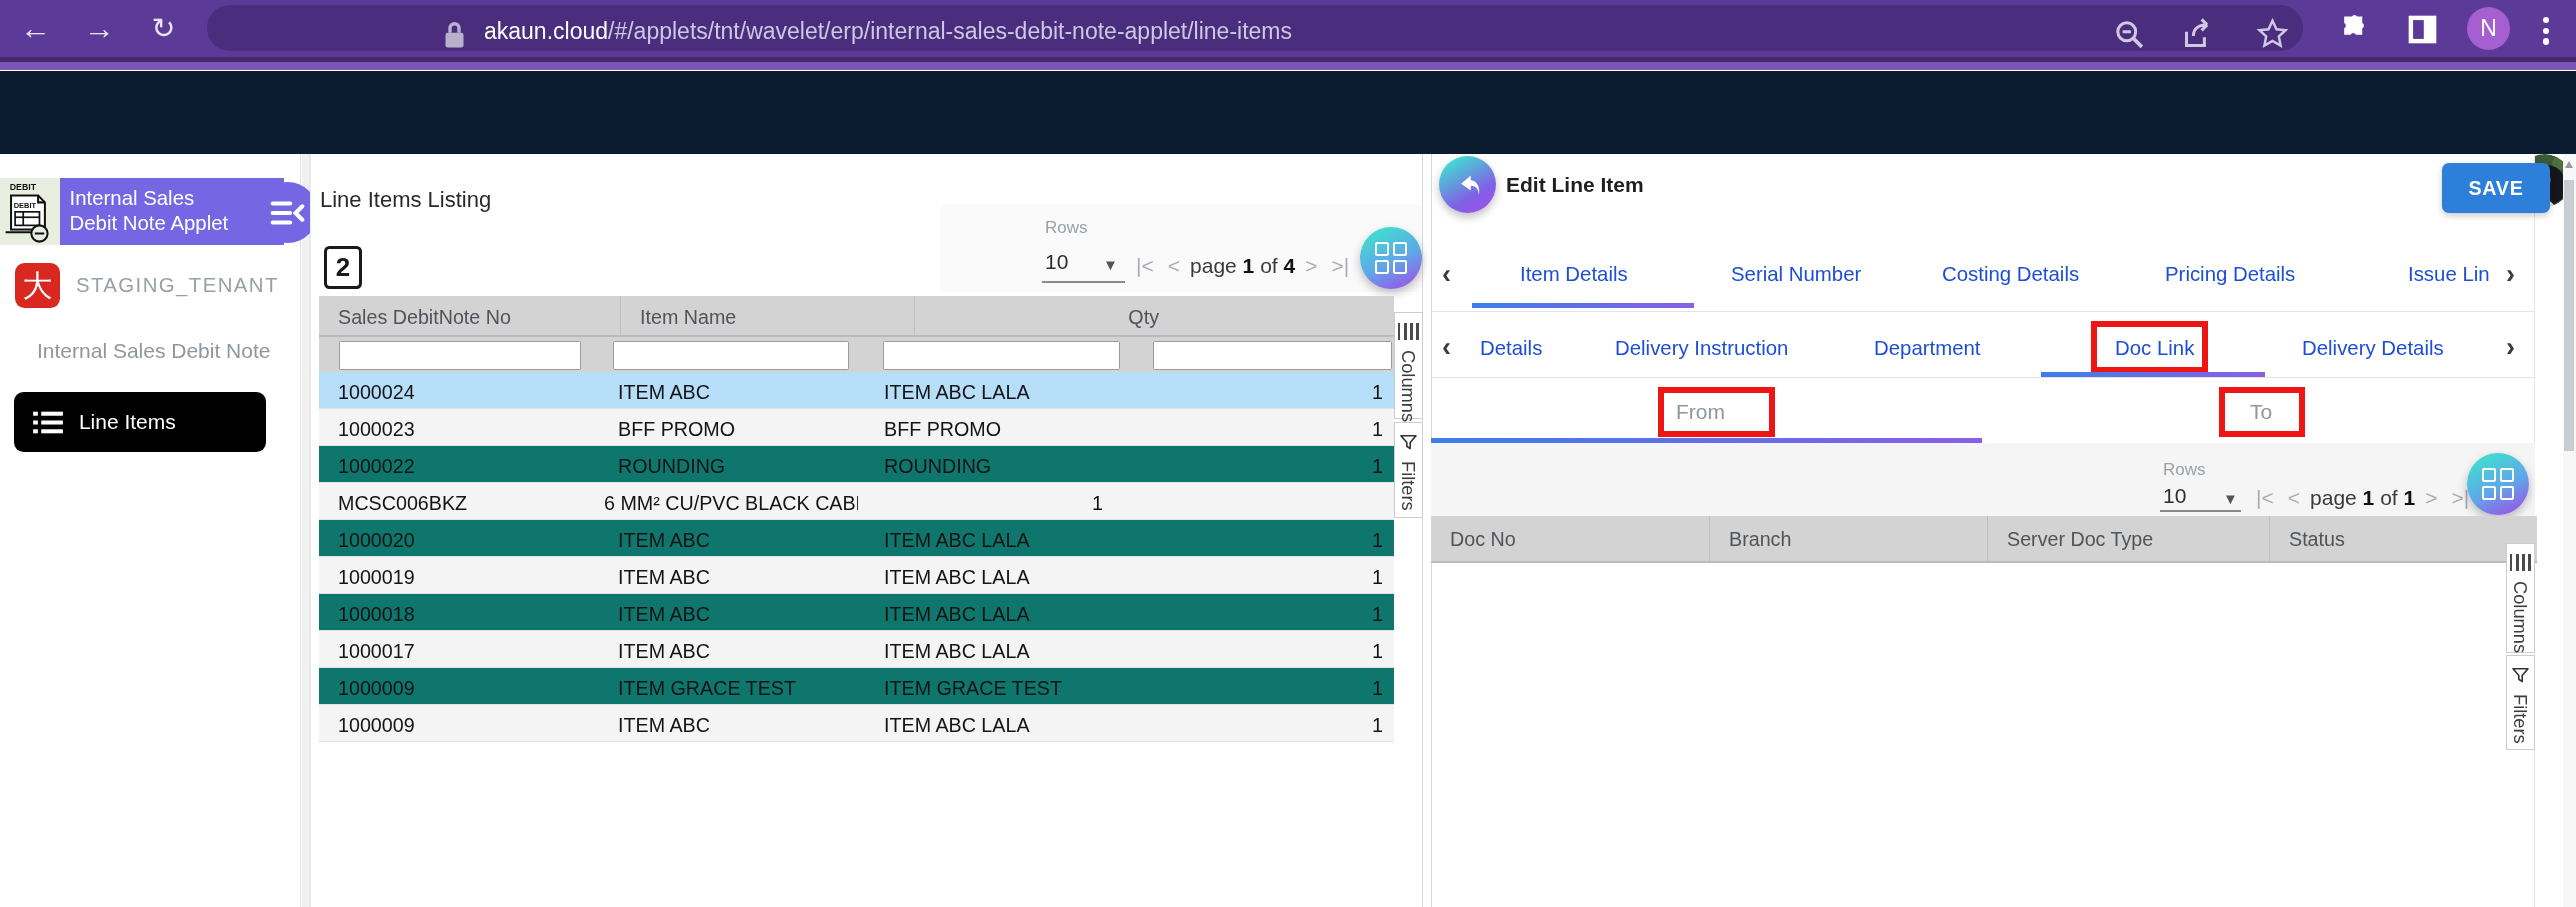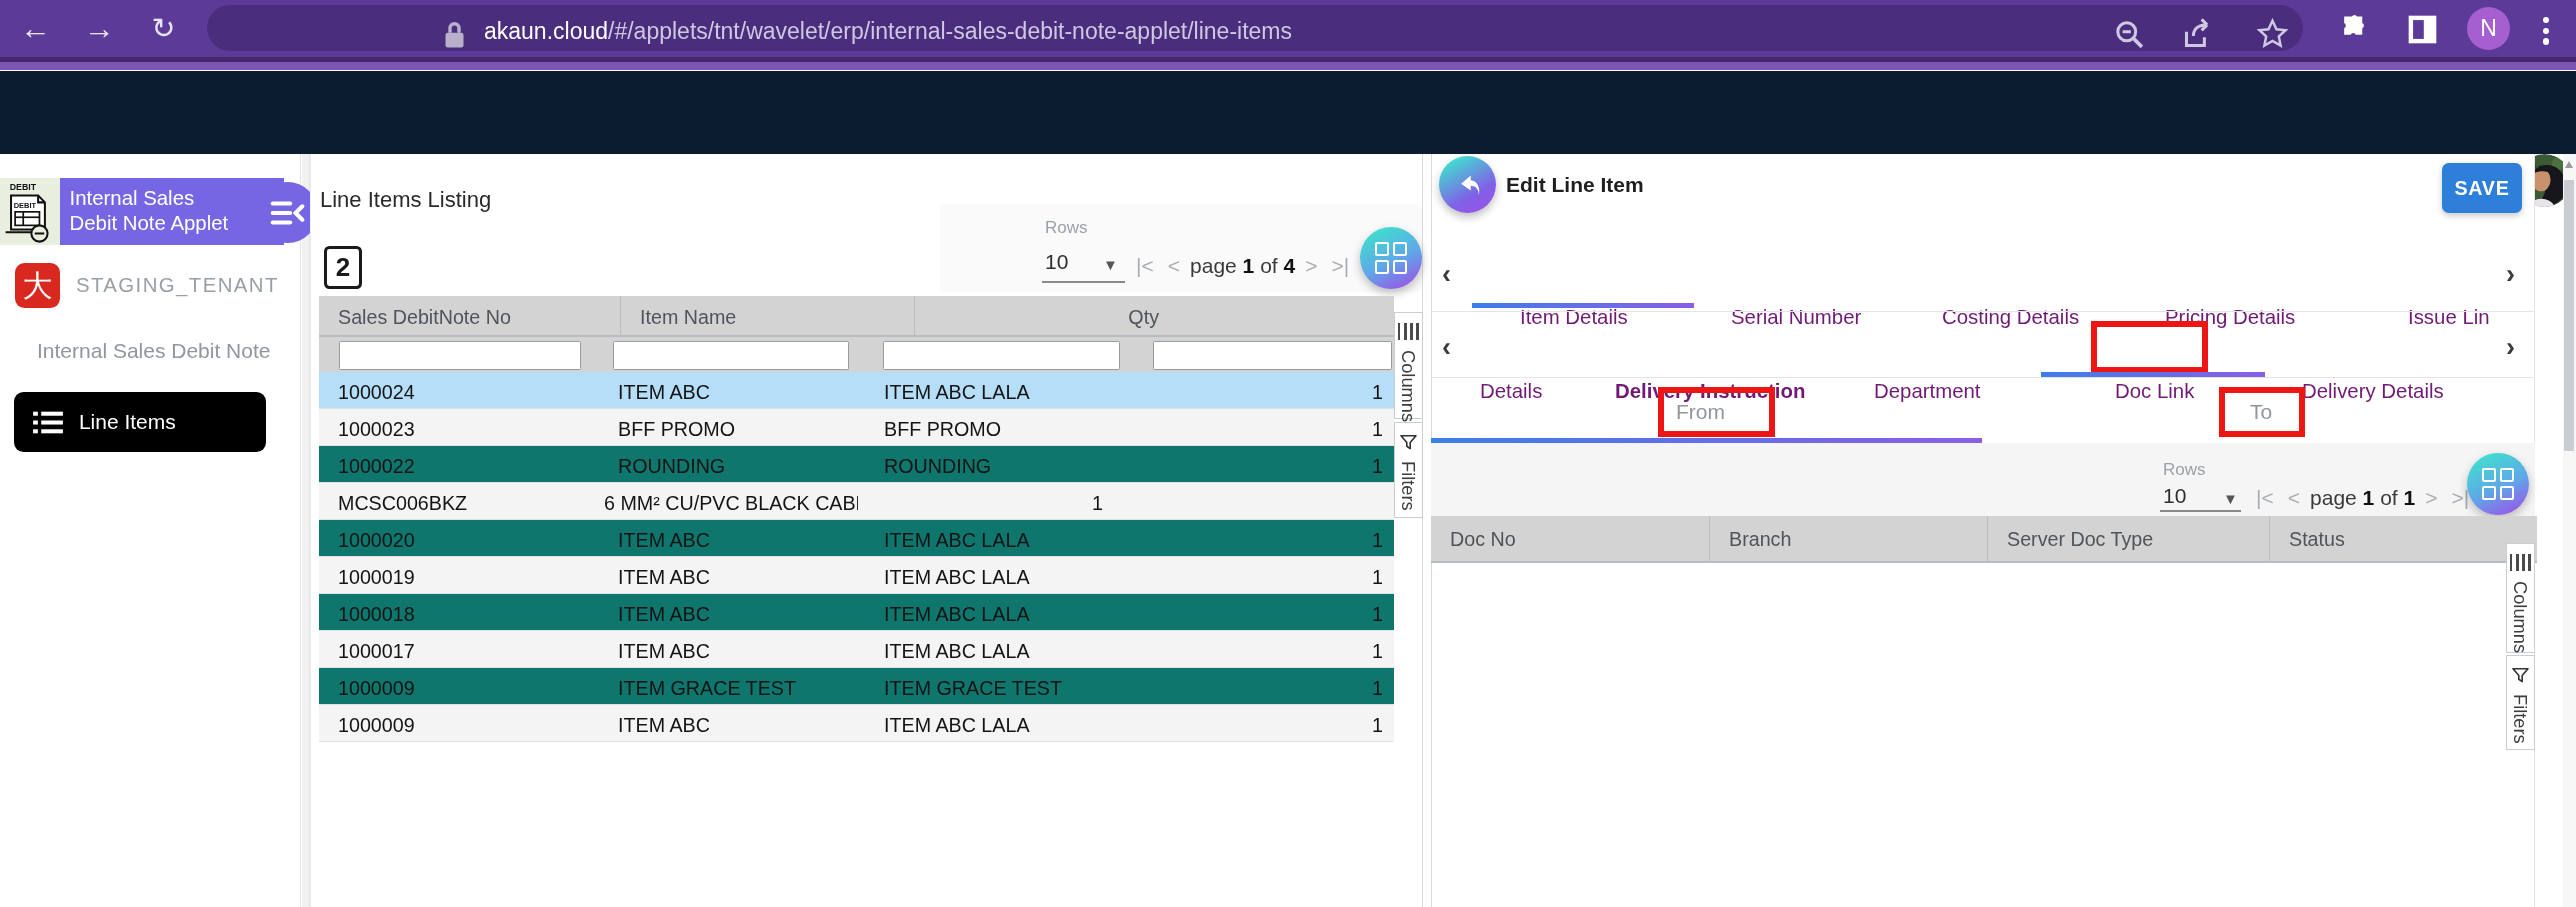--- a/index.html
+++ b/index.html
@@ -83,34 +83,34 @@
   .gripbars i { width:2.7px; height:17.6px; background:#4a4a4a; display:block; }
   #l-col-tab { left:1394px; top:312px; width:28.5px; height:107px; }
   #l-fil-tab { left:1394px; top:422px; width:28.5px; height:96px; }
   #r-col-tab { left:2506px; top:543px; width:28.5px; height:110px; }
   #r-fil-tab { left:2506px; top:655px; width:28.5px; height:95px; }
 
   
   #editor-panel { left:1431px; top:154px; width:1104px; height:753px; background:#fff; border-left:1.4px solid #d9d9d9; border-right:1.4px solid #e4e4e4; }
   #back-btn { left:1439px; top:156px; width:57px; height:57px; border-radius:50%; background:linear-gradient(150deg,#3fe2cf 10%,#7f62e6 65%,#a04ee8 100%); box-shadow:0 4.1px 8.1px rgba(0,0,0,.25); display:flex; align-items:center; justify-content:center; cursor:pointer; }
   #editor-title { left:1506px; top:173px; font-size:21px; font-weight:bold; color:#1f1f1f; }
-  #save-btn { left:2442px; top:163px; width:80px; height:50px; background:#2e7fd9; border-radius:6.8px; color:#fff; font-size:19.7px; font-weight:bold; text-align:center; line-height:50px; letter-spacing:0.7px; box-shadow:0 2.7px 6.8px rgba(0,0,0,.2); cursor:pointer; }
+  #save-btn { left:2442px; top:163px; width:108px; height:50px; background:#2e7fd9; border-radius:6.8px; color:#fff; font-size:19.7px; font-weight:bold; text-align:center; line-height:50px; letter-spacing:0.7px; box-shadow:0 2.7px 6.8px rgba(0,0,0,.2); cursor:pointer; }
   .tab-chev { font-size:27px; color:#3a3a3a; font-weight:bold; cursor:pointer; }
-  .tab-label { font-size:20.4px; color:#701a75; white-space:nowrap; cursor:pointer;margin-top:43px; }
+  .tab-label { font-size:20.4px; color:#1d4ed8; white-space:nowrap; cursor:pointer; }
   #main-tabs-chevL { left:1442px; top:259px; }
   #main-tabs-chevR { left:2506px; top:259px; }
   .mtab { top:263px; }
   #mtab0 { left:1520px; } #mtab1 { left:1731px; } #mtab2 { left:1942px; } #mtab3 { left:2165px; } #mtab4 { left:2408px; width:88px; overflow:hidden; }
   #main-underline { left:1472px; top:303px; width:222px; height:5.4px; }
   .grad { background:linear-gradient(90deg,#3d7ee8,#8a5fe6); }
   #subtab-topline { left:1431px; top:311px; width:1104px; height:1.4px; background:#e4e4e4; }
   #sub-tabs-chevL { left:1442px; top:332px; }
   #sub-tabs-chevR { left:2506px; top:332px; }
   .stab { top:337px; }
-  #stab0 { left:1480px; } #stab1 { left:1615px;font-weight:bold; } #stab2 { left:1874px; } #stab3 { left:2115px; } #stab4 { left:2302px; }
+  #stab0 { left:1480px; } #stab1 { left:1615px; } #stab2 { left:1874px; } #stab3 { left:2115px; } #stab4 { left:2302px; }
   #sub-underline { left:2041px; top:372px; width:224px; height:5.4px; }
   #subtab-botline { left:1431px; top:377px; width:1104px; height:1.4px; background:#e4e4e4; }
   .redbox { border:6.1px solid #ee1515; background:transparent; }
   #redbox-doclink { left:2091px; top:321px; width:117px; height:52px; }
   #dirtab-from { left:1676px; top:400px; }
   #dirtab-to { left:2250px; top:400px; }
   .dirtab { font-size:21px; color:#8f969c; cursor:pointer; }
   #redbox-from { left:1658px; top:387px; width:117px; height:50px; }
   #redbox-to { left:2219px; top:387px; width:86px; height:50px; }
   #from-underline { left:1431px; top:438px; width:551px; height:5.4px; }

